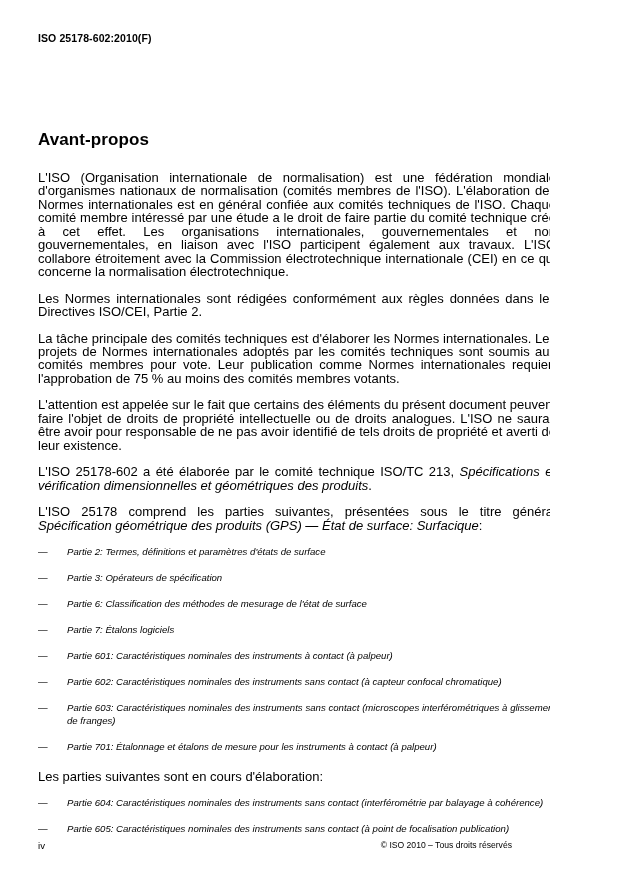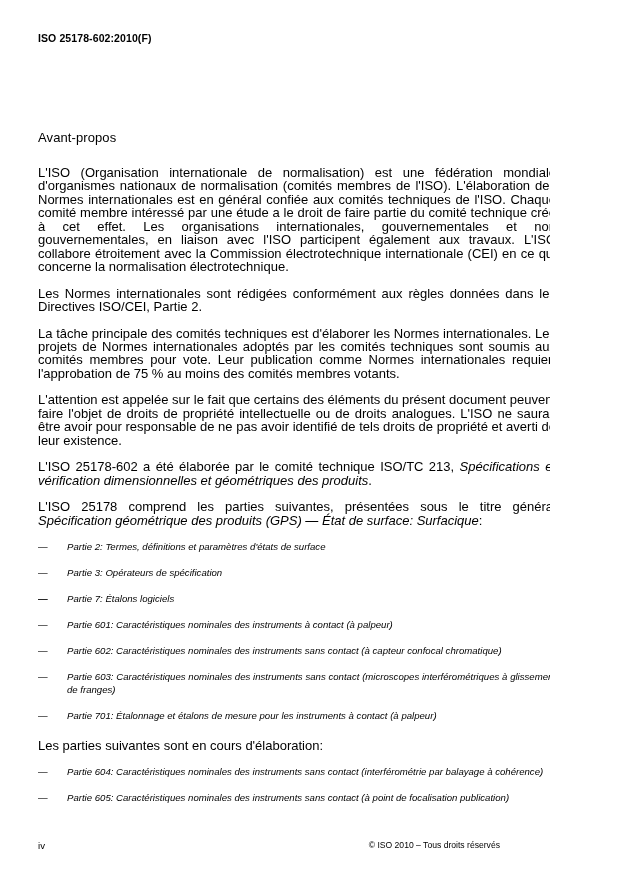--- a/index.html
+++ b/index.html
@@ -36,22 +36,22 @@
 
   
   .content {
     position: absolute;
     left: 38px;
     top: 130px;
     width: 518px;
   }
 
   h1.section-title {
-    font-size: 13px;
-    font-weight: normal;
+    font-size: 17px;
+    font-weight: bold;
     margin: 0 0 21px 0;
     letter-spacing: 0.1px;
   }
 
   p.body-text {
     font-size: 13px;
     line-height: 13.45px;
     text-align: justify;
     text-justify: inter-word;
     margin: 0 0 13px 0;
@@ -98,21 +98,21 @@
     height: 14px;
   }
   .folio {
     position: absolute;
     left: 0;
     top: 0;
     font-size: 9.6px;
   }
   .copyright {
     position: absolute;
-    right: 12px;
+    right: 0;
     top: 0;
     font-size: 8.6px;
     white-space: nowrap;
   }
 </style>
 </head>
 <body>
 
 <div class="page">
 
@@ -128,21 +128,21 @@
     <p class="body-text">L'attention est appelée sur le fait que certains des éléments du présent document peuvent faire l'objet de droits de propriété intellectuelle ou de droits analogues. L'ISO ne saurait être avoir pour responsable de ne pas avoir identifié de tels droits de propriété et averti de leur existence.</p>
 
     <p class="body-text"><span>L'ISO 25178-602 a été élaborée par le comité technique ISO/TC 213, </span><span class="it">Spécifications et vérification dimensionnelles et géométriques des produits</span><span>.</span></p>
 
     <p class="body-text"><span>L'ISO 25178 comprend les parties suivantes, présentées sous le titre général </span><span class="it">Spécification géométrique des produits (GPS) — État de surface: Surfacique</span><span>:</span></p>
 
     <div class="list-block tight">
       <ul class="part-list">
         <li><span class="dash">—</span><span>Partie 2: Termes, définitions et paramètres d'états de surface</span></li>
         <li><span class="dash">—</span><span>Partie 3: Opérateurs de spécification</span></li>
-        <li><span class="dash">—</span></li>
+        <li><span class="dash">—</span><span>Partie 6: Classification des méthodes de mesurage de l'état de surface</span></li>
         <li><span class="dash">—</span><span>Partie 7: Étalons logiciels</span></li>
         <li><span class="dash">—</span><span>Partie 601: Caractéristiques nominales des instruments à contact (à palpeur)</span></li>
         <li><span class="dash">—</span><span>Partie 602: Caractéristiques nominales des instruments sans contact (à capteur confocal chromatique)</span></li>
         <li><span class="dash">—</span><span>Partie 603: Caractéristiques nominales des instruments sans contact (microscopes interférométriques à glissement de franges)</span></li>
         <li><span class="dash">—</span><span>Partie 701: Étalonnage et étalons de mesure pour les instruments à contact (à palpeur)</span></li>
       </ul>
     </div>
 
     <p class="body-text">Les parties suivantes sont en cours d'élaboration:</p>
 

